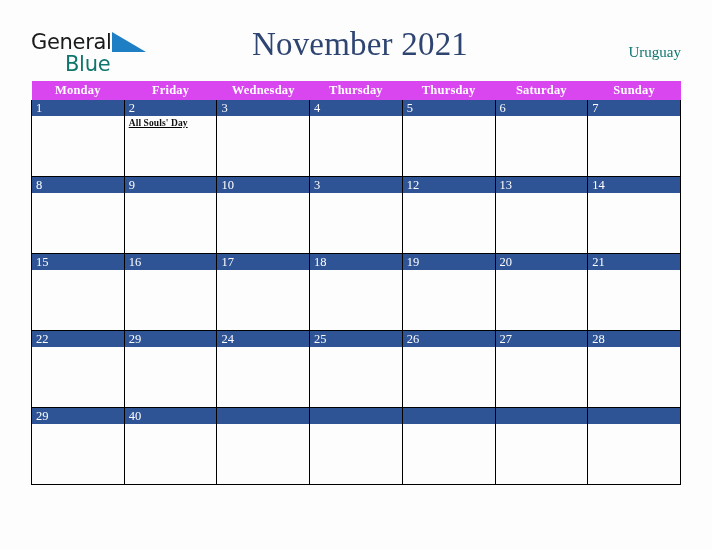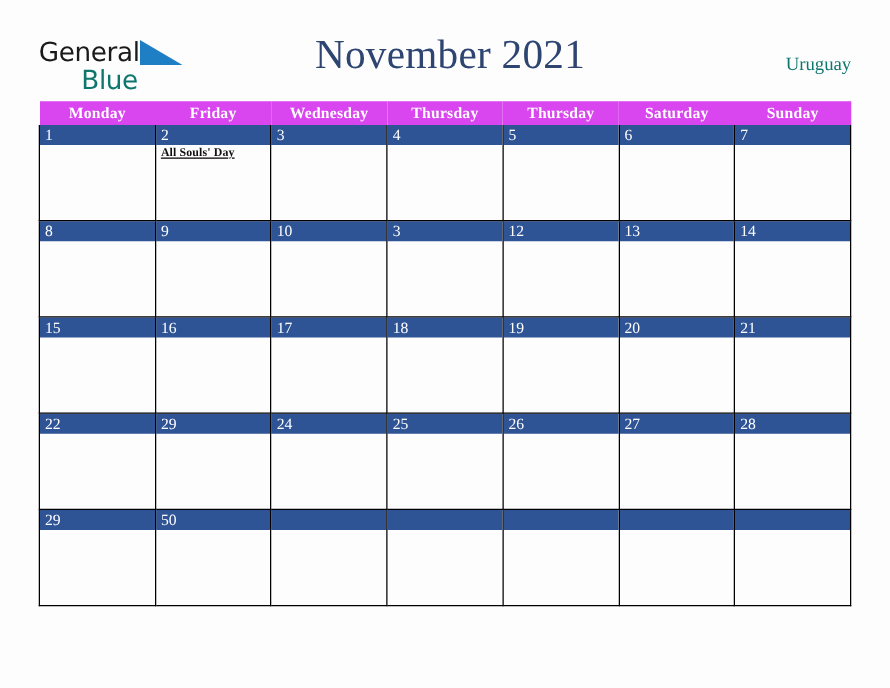--- a/index.html
+++ b/index.html
@@ -318,21 +318,21 @@
             <span class="daynum">28</span>
             <div class="events"></div>
           </td>
         </tr>
         <tr class="week">
           <td>
             <span class="daynum">29</span>
             <div class="events"></div>
           </td>
           <td>
-            <span class="daynum">50</span>
+            <span class="daynum">40</span>
             <div class="events"></div>
           </td>
           <td>
             <span class="daynum"></span>
             <div class="events"></div>
           </td>
           <td>
             <span class="daynum"></span>
             <div class="events"></div>
           </td>

